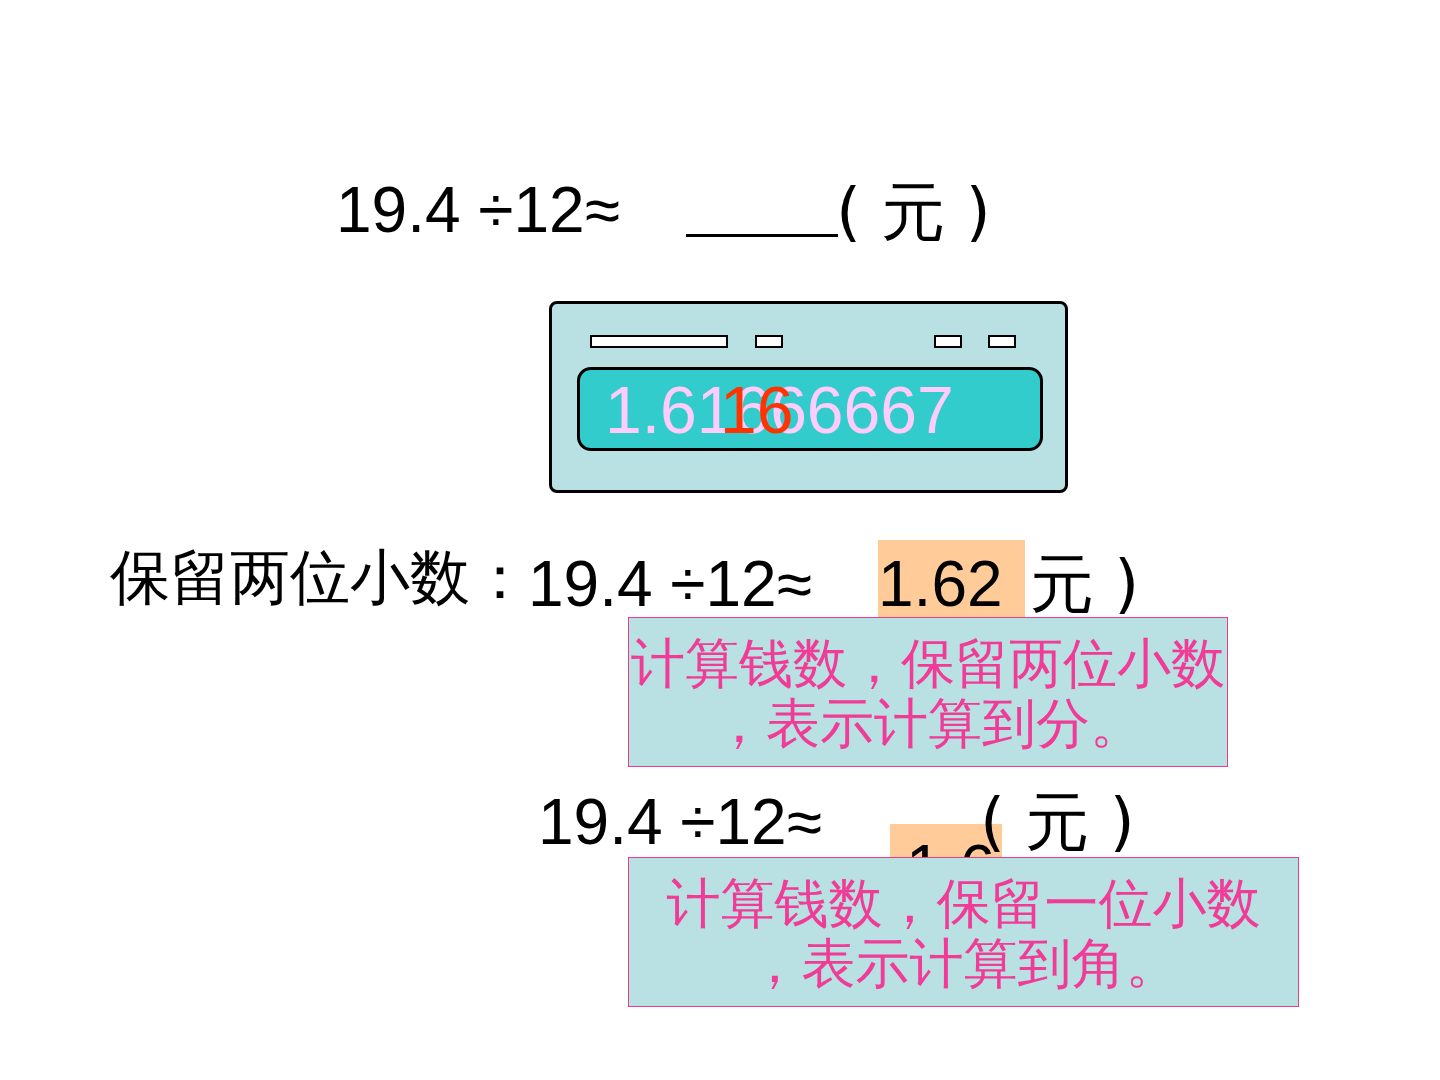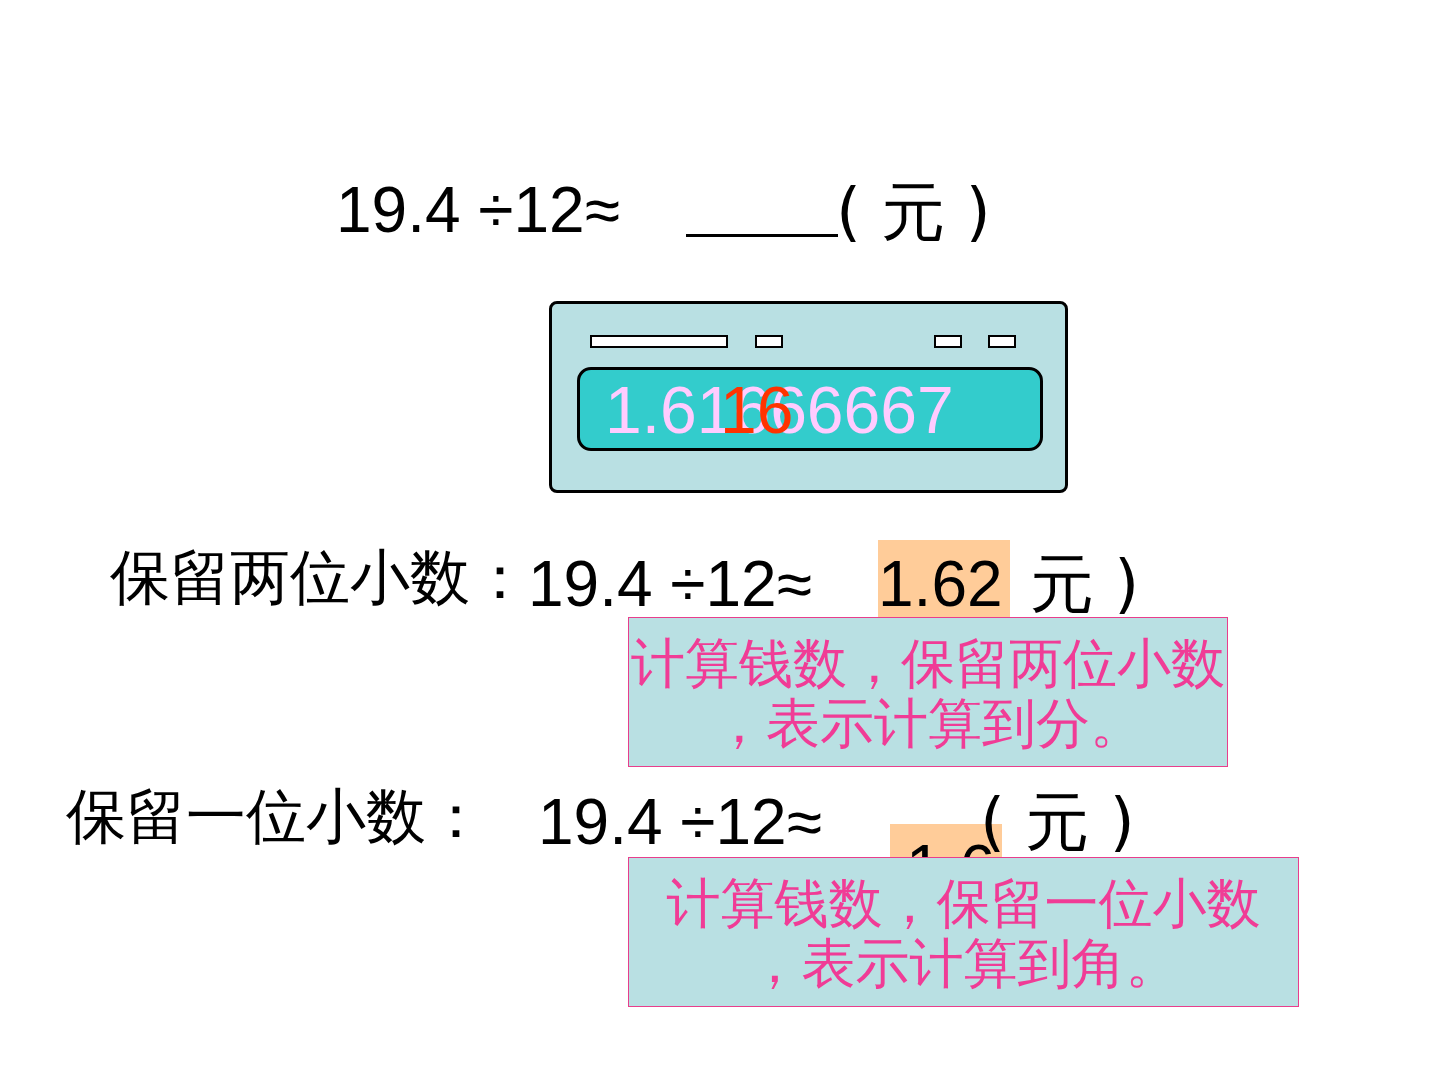--- a/index.html
+++ b/index.html
@@ -95,21 +95,21 @@
     .answer-box {
       position: absolute;
       background: #ffcc99;
       font-family: "Liberation Sans", sans-serif;
       font-size: 64px;
       line-height: 1;
       color: #000;
       box-sizing: border-box;
       padding-top: 12px;
     }
-    #row1-answer { left: 878px; top: 540px; width: 132px; height: 80px; padding-left: 0; }
+    #row1-answer { left: 878px; top: 540px; width: 147px; height: 80px; padding-left: 0; }
     #row2-answer { left: 890px; top: 824px; width: 112px; height: 104px; padding-left: 16px; }
 
     #row1-unit { left: 1030px; top: 552px; }
     #row2-unit { left: 980px; top: 790px; }
 
     
     .note {
       position: absolute;
       background: #b9e0e3;
       border: 1px solid #e83e8c;
@@ -146,21 +146,20 @@
 
   <div class="abs row-label cjk" id="row1-label">保留两位小数：</div>
   <div class="abs eq-text" id="row1-eq">19.4 ÷12≈</div>
   <div class="answer-box" id="row1-answer">1.62</div>
   <div class="abs eq-text cjk" id="row1-unit">元 )</div>
   <div class="note cjk" id="note1">
     <span>计算钱数，保留两位小数</span>
     <span>，表示计算到分。</span>
   </div>
 
-  <div class="abs row-label cjk" id="row2-label">保留一位小数：</div>
   <div class="abs eq-text" id="row2-eq">19.4 ÷12≈</div>
   <div class="answer-box" id="row2-answer">1.6</div>
   <div class="abs eq-text cjk" id="row2-unit">( 元 )</div>
   <div class="note cjk" id="note2">
     <span>计算钱数，保留一位小数</span>
     <span>，表示计算到角。</span>
   </div>
 
 </div>
 

